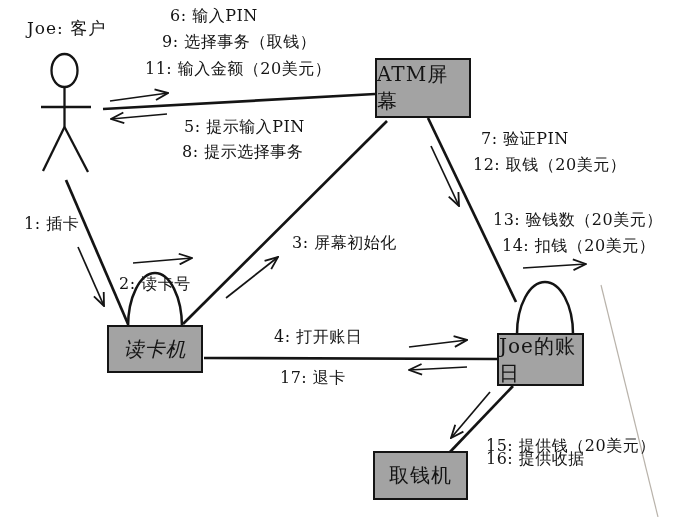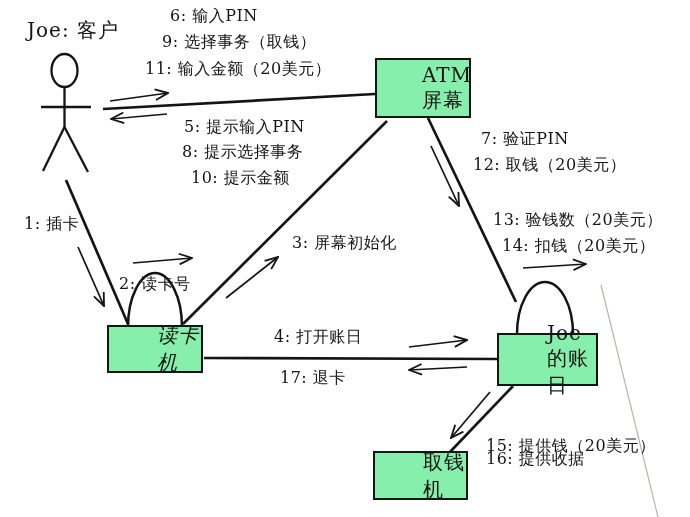--- a/index.html
+++ b/index.html
@@ -2,28 +2,28 @@
 <html><head>
 <meta charset="utf-8">
 <style>
   html,body{margin:0;padding:0;background:#ffffff;}
   #stage{
     position:relative;width:690px;height:517px;background:#ffffff;overflow:hidden;
     font-family:"DejaVu Serif","Liberation Serif",serif;color:#141414;
   }
   #wires{position:absolute;left:0;top:0;width:690px;height:517px;}
   .obj-box{
-    position:absolute;background:#86efac;border:2.5px solid #141414;
+    position:absolute;background:#a3a3a3;border:2.5px solid #141414;
     display:flex;align-items:center;justify-content:center;
-    font-size:20px;letter-spacing:1px;box-sizing:border-box;padding-left:48px;
+    font-size:20px;letter-spacing:1px;box-sizing:border-box;
   }
   .msg{
     position:absolute;font-size:16px;white-space:nowrap;letter-spacing:0.5px;
   }
-  .actor-label{position:absolute;font-size:20px;white-space:nowrap;letter-spacing:1px;}
+  .actor-label{position:absolute;font-size:17px;white-space:nowrap;letter-spacing:1px;}
 </style>
 </head>
 <body>
 
 <div id="stage">
 
   <svg id="wires" viewBox="0 0 690 517" xmlns="http://www.w3.org/2000/svg">
     <defs>
       <marker id="vhead" viewBox="0 0 14 12" refX="13" refY="6" markerWidth="15" markerHeight="13" markerUnits="userSpaceOnUse" orient="auto">
         <path d="M1,1 L13,6 L1,11" fill="none" stroke="#141414" stroke-width="1.7"></path>
@@ -67,37 +67,36 @@
   </svg>
 
   <div class="obj-box" style="left:375px;top:58px;width:96px;height:60px;">
     <span>ATM屏幕</span>
   </div>
 
   <div class="obj-box" style="left:107px;top:325px;width:96px;height:48px;font-style:italic;">
     <span>读卡机</span>
   </div>
 
-  <div class="obj-box" style="left:497px;top:333px;width:101px;height:53px;">
+  <div class="obj-box" style="left:497px;top:333px;width:87px;height:53px;">
     <span>Joe的账日</span>
   </div>
 
   <div class="obj-box" style="left:373px;top:451px;width:95px;height:49px;">
     <span>取钱机</span>
   </div>
 
   <div class="actor-label" style="left:27px;top:17px;">Joe: 客户</div>
 
   <div class="msg" style="left:170px;top:6px;">6: 输入PIN</div>
   <div class="msg" style="left:162px;top:32px;">9: 选择事务（取钱）</div>
   <div class="msg" style="left:145px;top:59px;">11: 输入金额（20美元）</div>
 
   <div class="msg" style="left:184px;top:117px;">5: 提示输入PIN</div>
   <div class="msg" style="left:182px;top:142px;">8: 提示选择事务</div>
-  <div class="msg" style="left:191px;top:168px;">10: 提示金额</div>
 
   <div class="msg" style="left:481px;top:129px;">7: 验证PIN</div>
   <div class="msg" style="left:473px;top:155px;">12: 取钱（20美元）</div>
 
   <div class="msg" style="left:493px;top:210px;">13: 验钱数（20美元）</div>
   <div class="msg" style="left:502px;top:236px;">14: 扣钱（20美元）</div>
 
   <div class="msg" style="left:24px;top:214px;">1: 插卡</div>
   <div class="msg" style="left:119px;top:226px;margin-top:48px;">2: 读卡号</div>
   <div class="msg" style="left:292px;top:233px;">3: 屏幕初始化</div>

